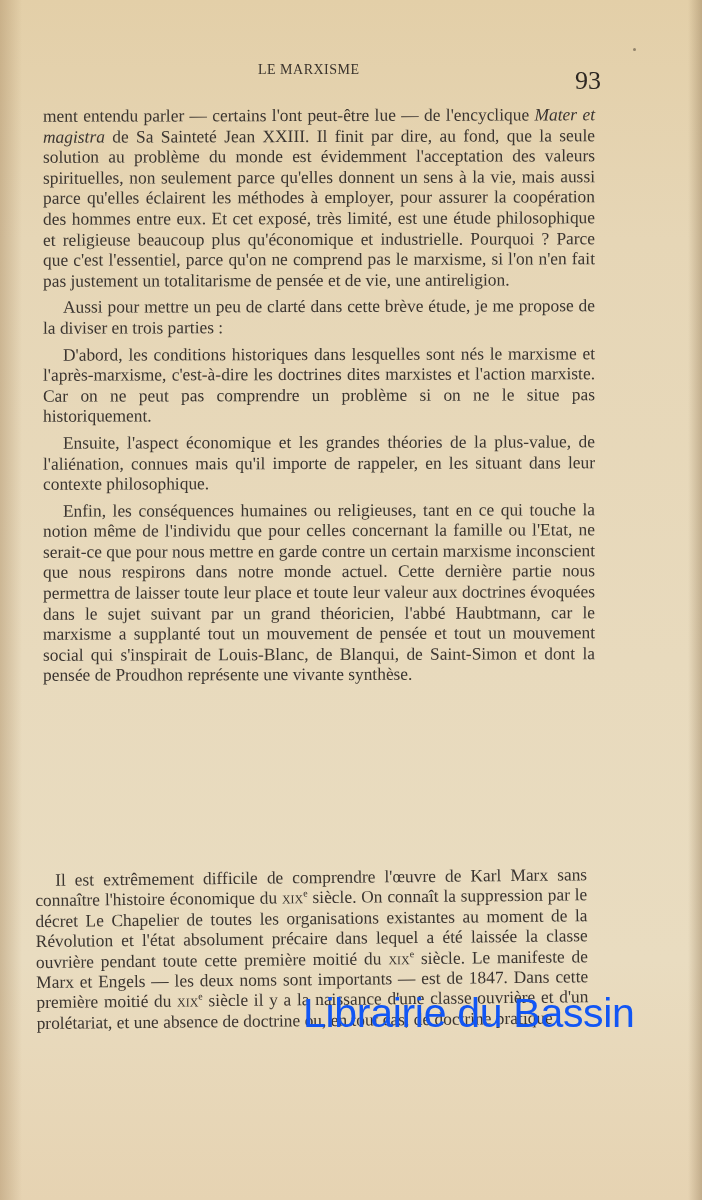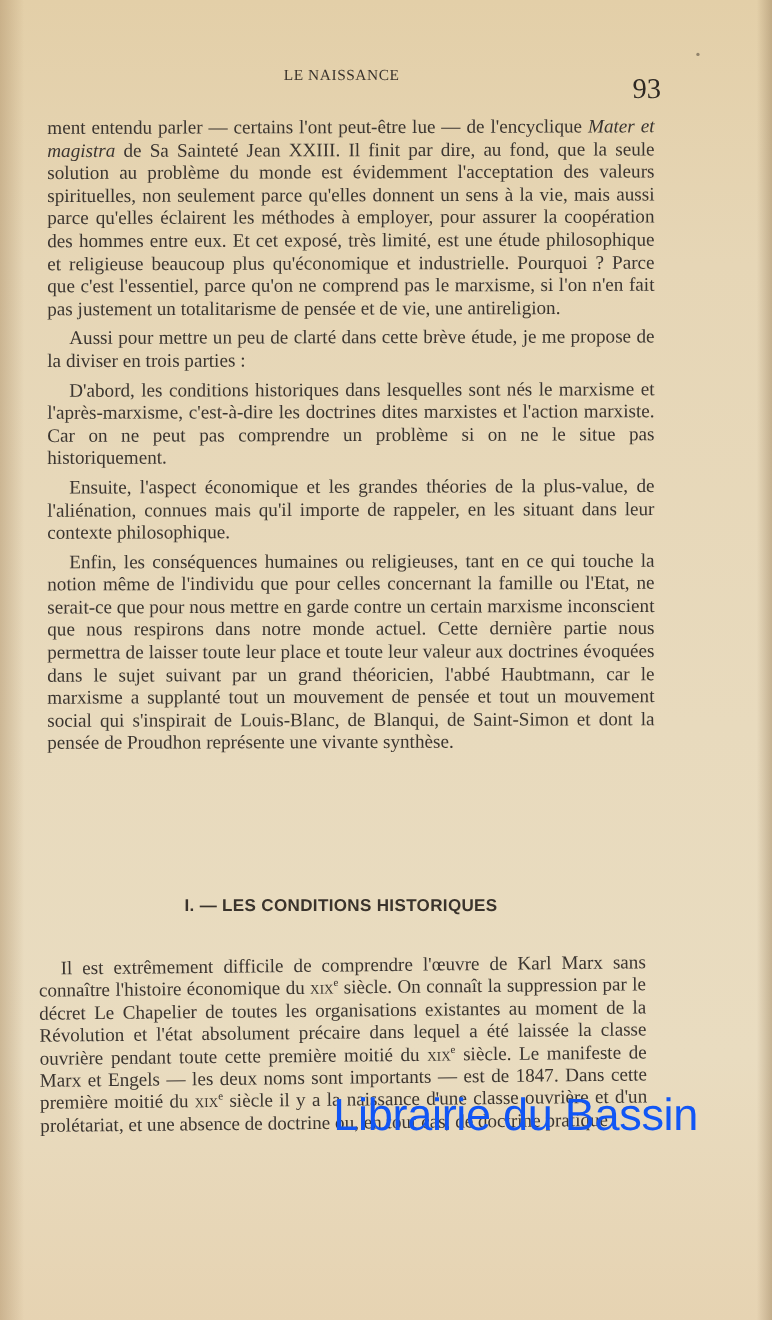--- a/index.html
+++ b/index.html
@@ -54,32 +54,31 @@
     }
     .speck { position: absolute; width: 3px; height: 3px; background: #6d6250; border-radius: 50%; opacity: 0.7; }
   </style>
 </head>
 <body>
 
 <div class="page-shade-left"></div>
 <div class="page-shade-right"></div>
 <div class="speck" style="left:633px;top:48px;"></div>
 
-<div class="running-head">LE NAISSANCE</div>
+<div class="running-head">LE MARXISME</div>
 <div class="page-number">93</div>
 
 <div class="text-block">
   <p class="para"><span>ment entendu parler — certains l'ont peut-être lue — de l'encyclique </span><em>Mater et magistra</em><span> de Sa Sainteté Jean XXIII. Il finit par dire, au fond, que la seule solution au problème du monde est évidemment l'acceptation des valeurs spirituelles, non seulement parce qu'elles donnent un sens à la vie, mais aussi parce qu'elles éclairent les méthodes à employer, pour assurer la coopération des hommes entre eux. Et cet exposé, très limité, est une étude philosophique et religieuse beaucoup plus qu'économique et industrielle. Pourquoi ? Parce que c'est l'essentiel, parce qu'on ne comprend pas le marxisme, si l'on n'en fait pas justement un totalitarisme de pensée et de vie, une antireligion.</span></p>
   <p class="para indent">Aussi pour mettre un peu de clarté dans cette brève étude, je me propose de la diviser en trois parties :</p>
   <p class="para indent">D'abord, les conditions historiques dans lesquelles sont nés le marxisme et l'après-marxisme, c'est-à-dire les doctrines dites marxistes et l'action marxiste. Car on ne peut pas comprendre un problème si on ne le situe pas historiquement.</p>
   <p class="para indent">Ensuite, l'aspect économique et les grandes théories de la plus-value, de l'aliénation, connues mais qu'il importe de rappeler, en les situant dans leur contexte philosophique.</p>
   <p class="para indent">Enfin, les conséquences humaines ou religieuses, tant en ce qui touche la notion même de l'individu que pour celles concernant la famille ou l'Etat, ne serait-ce que pour nous mettre en garde contre un certain marxisme inconscient que nous respirons dans notre monde actuel. Cette dernière partie nous permettra de laisser toute leur place et toute leur valeur aux doctrines évoquées dans le sujet suivant par un grand théoricien, l'abbé Haubtmann, car le marxisme a supplanté tout un mouvement de pensée et tout un mouvement social qui s'inspirait de Louis-Blanc, de Blanqui, de Saint-Simon et dont la pensée de Proudhon représente une vivante synthèse.</p>
 </div>
 
 <div class="section-heading">
-  <div>I. — LES CONDITIONS HISTORIQUES</div>
 </div>
 
 <div class="text-block-2">
   <p class="para indent"><span>Il est extrêmement difficile de comprendre l'œuvre de Karl Marx sans connaître l'histoire économique du </span><span class="sc">xix</span><sup>e</sup><span> siècle. On connaît la suppression par le décret Le Chapelier de toutes les organisations existantes au moment de la Révolution et l'état absolument précaire dans lequel a été laissée la classe ouvrière pendant toute cette première moitié du </span><span class="sc">xix</span><sup>e</sup><span> siècle. Le manifeste de Marx et Engels — les deux noms sont importants — est de 1847. Dans cette première moitié du </span><span class="sc">xix</span><sup>e</sup><span> siècle il y a la naissance d'une classe ouvrière et d'un prolétariat, et une absence de doctrine ou, en tout cas, de doctrine pratique</span></p>
 </div>
 
 <div class="watermark" style="color: rgb(17, 86, 245);">Librairie du Bassin</div>
 
 </body></html>

